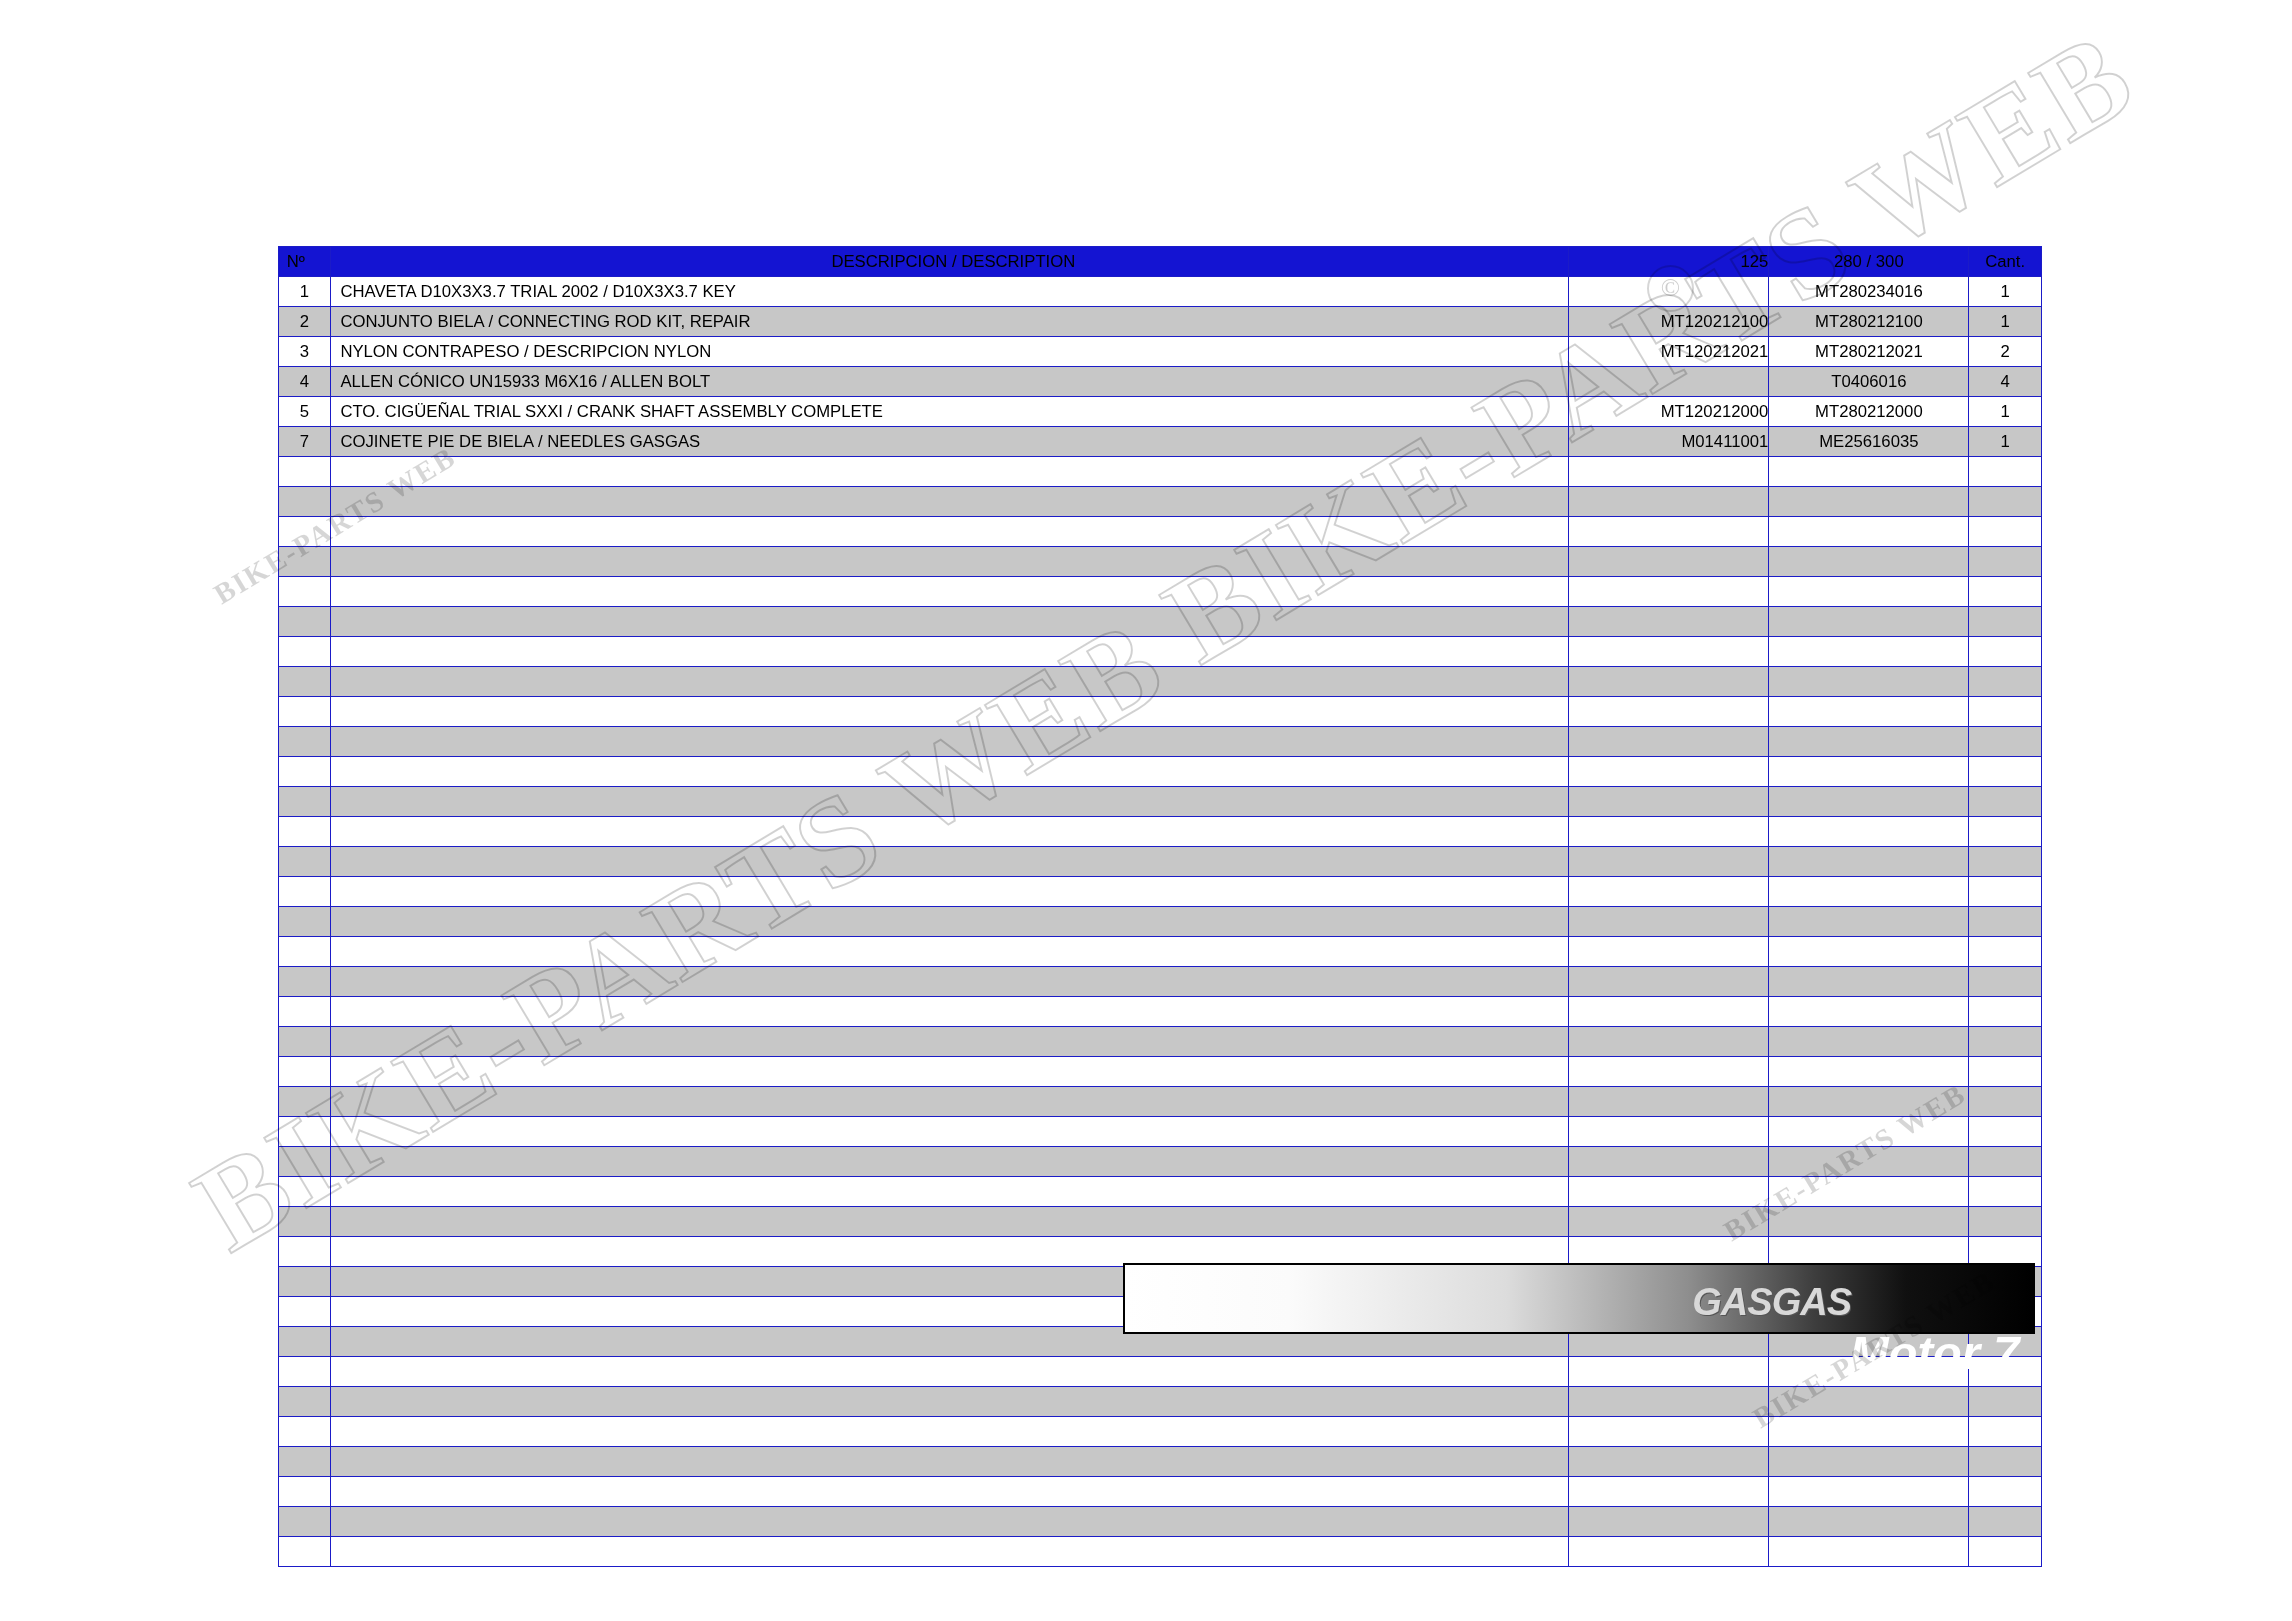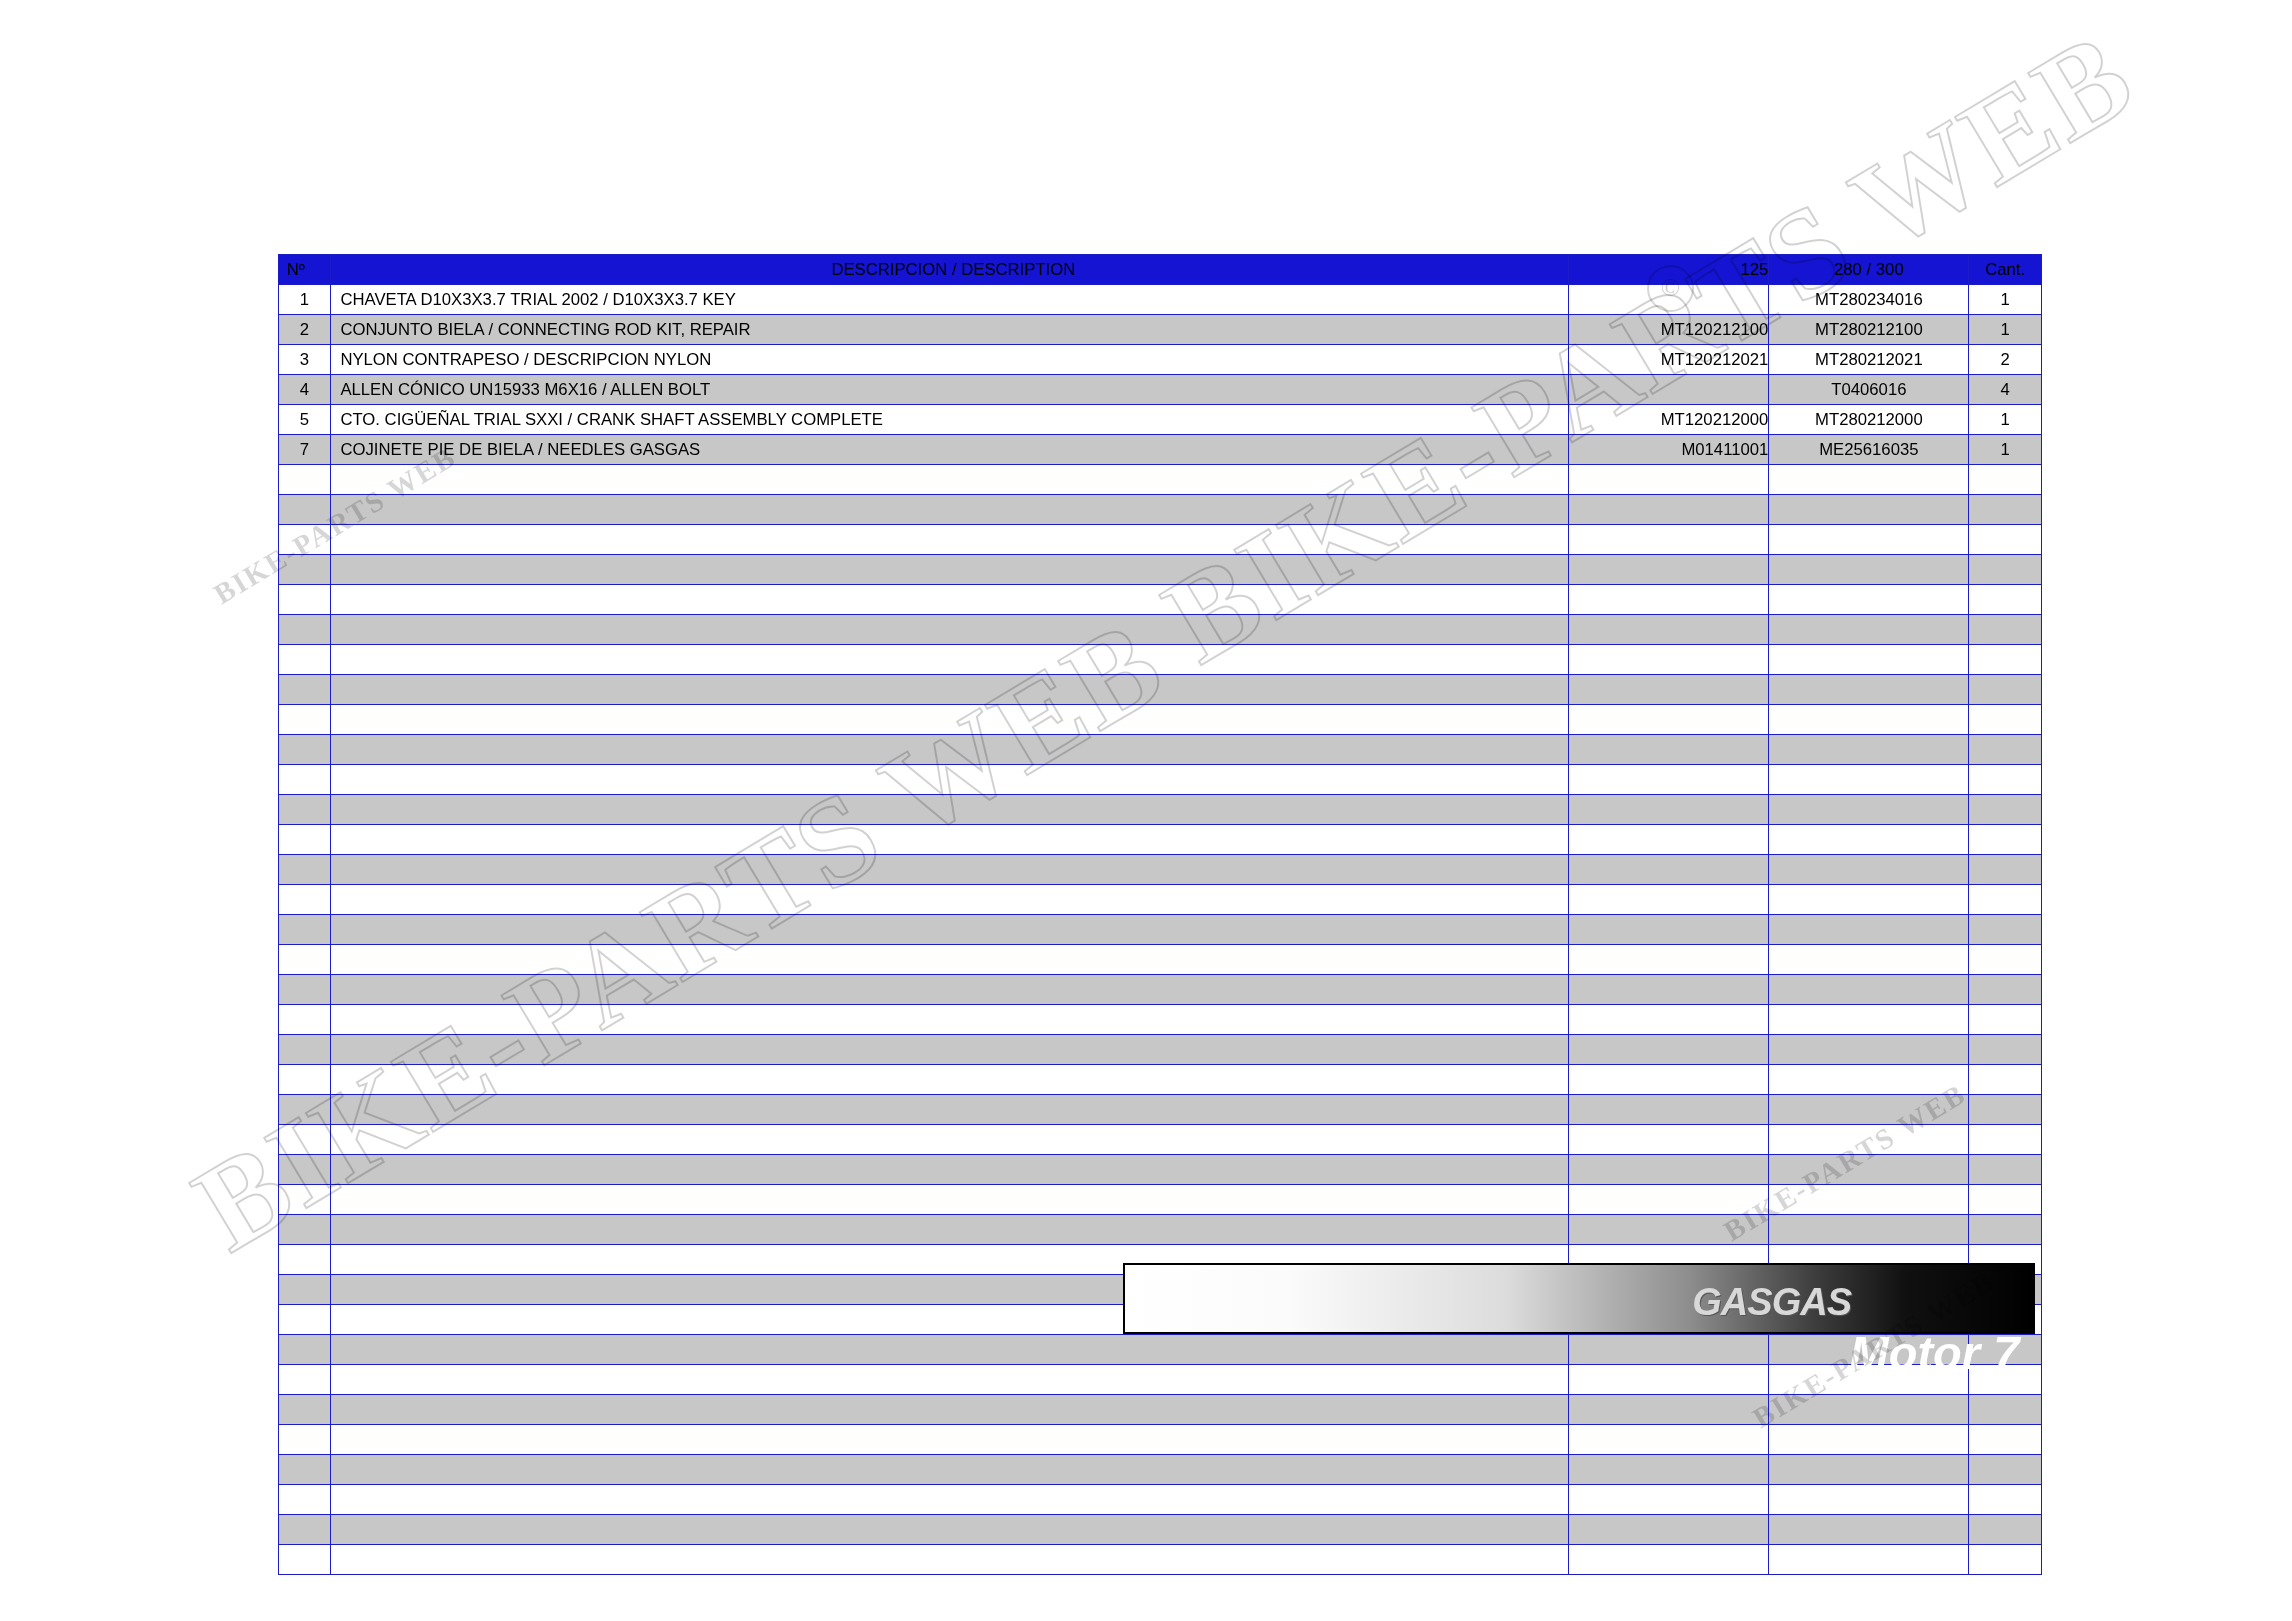--- a/index.html
+++ b/index.html
@@ -69,21 +69,21 @@
     font-family: "Liberation Serif", serif;
     font-size: 25.5px;
     text-align: center;
     line-height: 41px;
   }
 
   
   .sheet {
     position: absolute;
     left: 270px;
-    top: 254px;
+    top: 246px;
     width: 1764px;
     z-index: 2;
     padding-left: 8px;
   }
   table.parts {
     border-collapse: collapse;
     width: 100%;
     table-layout: fixed;
   }
   table.parts td, table.parts th {

